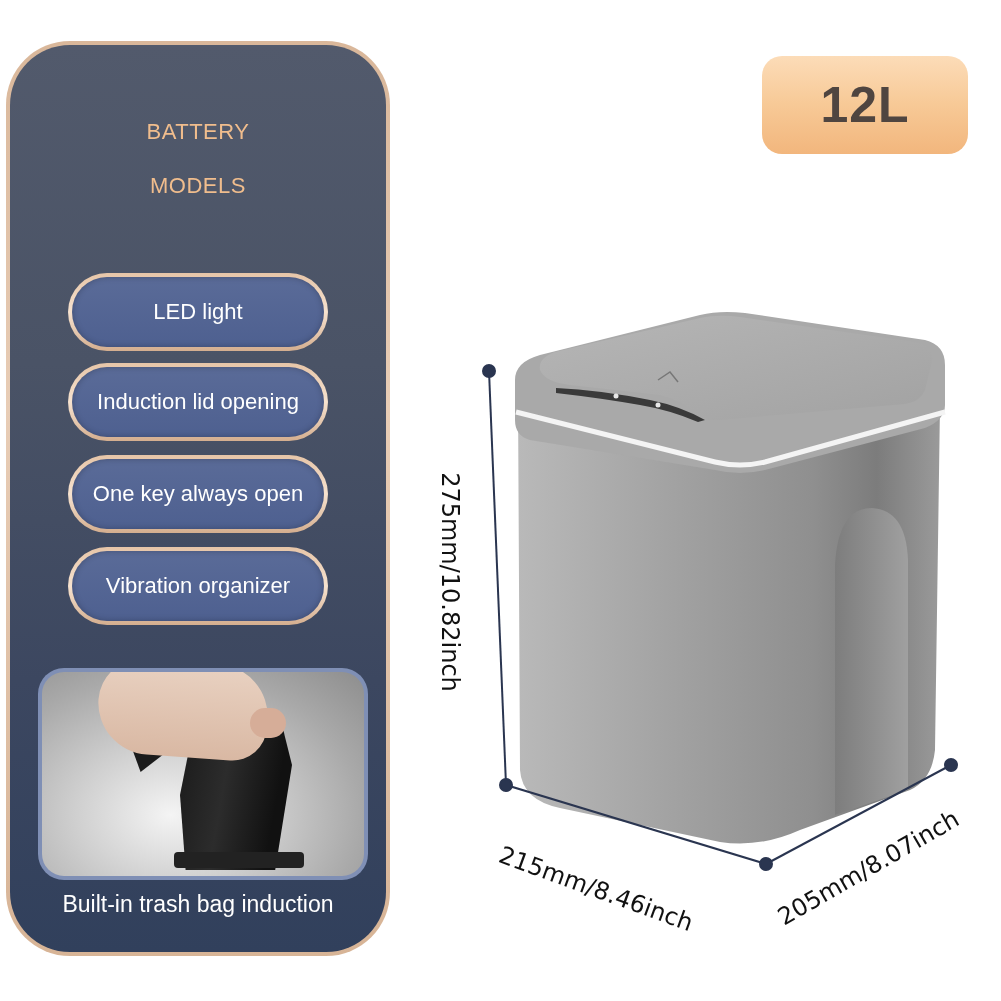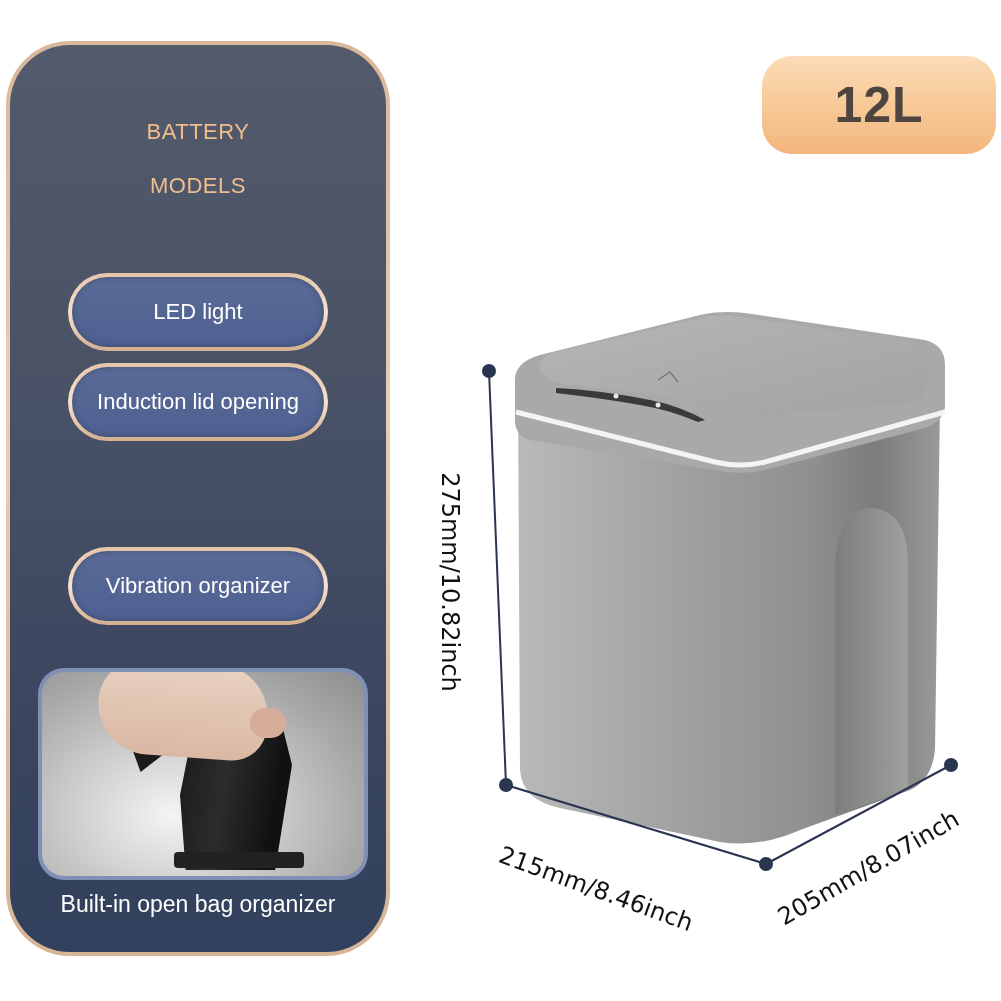--- a/index.html
+++ b/index.html
@@ -76,22 +76,22 @@
   .photo .rim {
     position: absolute; left: 132px; top: 180px; width: 130px; height: 16px; background: #222; border-radius: 4px;
   }
   .caption {
     position: absolute; left: 0; right: 0; top: 846px; text-align: center;
     color: #ffffff; font-size: 23px; white-space: nowrap;
   }
 
   
   .badge {
-    position: absolute; left: 762px; top: 56px; width: 234px; height: 98px;
-    border-radius: 30px;
+    position: absolute; left: 762px; top: 56px; width: 206px; height: 98px;
+    border-radius: 20px;
     background: linear-gradient(180deg, #fcdcb8 0%, #f7c996 50%, #f2b67d 100%);
     display: flex; align-items: center; justify-content: center;
     color: #4f4540; font-size: 50px; font-weight: 700; letter-spacing: 1px;
   }
 
   
   .product { position: absolute; left: 0; top: 0; width: 1001px; height: 1001px; pointer-events: none; }
 
   .dim-label {
     position: absolute; color: #111; font-size: 24px; white-space: nowrap;
@@ -108,35 +108,38 @@
   <div class="panel-inner">
     <div class="panel-title l1">BATTERY</div>
     <div class="panel-title l2">MODELS</div>
 
     <div class="pill p1">
       <div class="pill-inner">LED light</div>
     </div>
     <div class="pill p2">
       <div class="pill-inner">Induction lid opening</div>
     </div>
+    <div class="pill p3">
+      <div class="pill-inner">One key always open</div>
+    </div>
     <div class="pill p4">
       <div class="pill-inner">Vibration organizer</div>
     </div>
 
     <div class="photo-frame">
       <div class="photo">
         <div class="flap"></div>
         <div class="bag"></div>
         <div class="rim"></div>
         <div class="hand"></div>
         <div class="thumb"></div>
       </div>
     </div>
 
-    <div class="caption">Built-in open bag organizer</div>
+    <div class="caption">Built-in trash bag induction</div>
   </div>
 </div>
 
 <div class="badge">12L</div>
 
 <svg class="product" viewBox="0 0 1001 1001" xmlns="http://www.w3.org/2000/svg">
   <defs>
     <linearGradient id="bodyFront" x1="0" y1="0" x2="1" y2="0">
       <stop offset="0" stop-color="#b9b9b9"></stop>
       <stop offset="0.35" stop-color="#a3a3a3"></stop>

